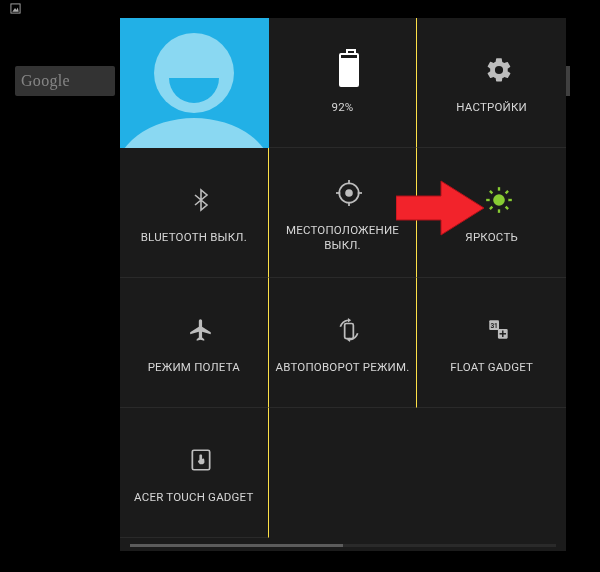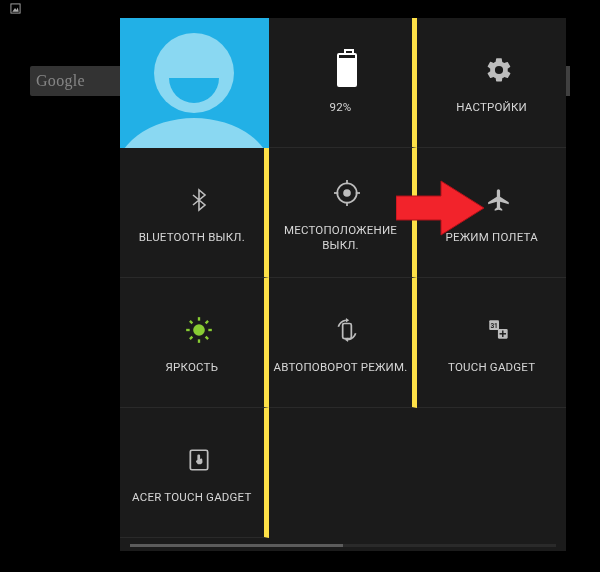--- a/index.html
+++ b/index.html
@@ -27,21 +27,21 @@
     height: 11px;
   }
   .backdrop {
     position: absolute;
     top: 18px; left: 0; right: 0; bottom: 0;
     background: linear-gradient(to bottom, rgba(0,0,0,0.7), rgba(0,0,0,0.85));
   }
   .google-box {
     position: absolute;
     top: 48px;
-    left: 30px;
+    left: 15px;
     width: 100px;
     height: 30px;
     background: #555;
     border-radius: 2px;
     display: flex;
     align-items: center;
     padding-left: 6px;
     opacity: 0.6;
   }
   .google-box span {
@@ -68,21 +68,21 @@
     background: #1b1b1b;
   }
   .grid {
     display: grid;
     grid-template-columns: repeat(3, 1fr);
     grid-template-rows: repeat(4, 1fr);
     width: 100%;
     height: 520px;
   }
   .tile {
-    border-right: 5px solid #fde047;
+    border-right: 1px solid #fde047;
     border-bottom: 1px solid #2a2a2a;
     display: flex;
     flex-direction: column;
     align-items: center;
     justify-content: center;
     gap: 10px;
     position: relative;
     padding: 6px 4px;
   }
   .tile:nth-child(3n) { border-right: none; }
@@ -257,29 +257,20 @@
         <svg viewBox="0 0 24 24" width="26" height="26">
           <circle cx="12" cy="12" r="9" fill="none" stroke="#bdbdbd" stroke-width="1.6"></circle>
           <circle cx="12" cy="12" r="3.5" fill="#bdbdbd"></circle>
           <line x1="12" y1="0" x2="12" y2="4" stroke="#bdbdbd" stroke-width="1.6"></line>
           <line x1="12" y1="20" x2="12" y2="24" stroke="#bdbdbd" stroke-width="1.6"></line>
           <line x1="0" y1="12" x2="4" y2="12" stroke="#bdbdbd" stroke-width="1.6"></line>
           <line x1="20" y1="12" x2="24" y2="12" stroke="#bdbdbd" stroke-width="1.6"></line>
         </svg>
       </div>
       <div class="label">МЕСТОПОЛОЖЕНИЕ ВЫКЛ.</div>
-    </div>
-
-    <div class="tile">
-      <div class="icon">
-        <svg viewBox="0 0 24 24" width="26" height="26">
-          <path fill="#bdbdbd" d="M21 16v-2l-8-5V3.5a1.5 1.5 0 0 0-3 0V9l-8 5v2l8-2.5V19l-2 1.5V22l3.5-1 3.5 1v-1.5L13 19v-5.5Z"></path>
-        </svg>
-      </div>
-      <div class="label">РЕЖИМ ПОЛЕТА</div>
     </div>
 
     <div class="tile">
       <div class="icon">
         <svg viewBox="0 0 24 24" width="28" height="28">
           <circle cx="12" cy="12" r="5" fill="#88cc33"></circle>
           <g stroke="#88cc33" stroke-width="2">
             <line x1="12" y1="1" x2="12" y2="4"></line>
             <line x1="12" y1="20" x2="12" y2="23"></line>
             <line x1="1" y1="12" x2="4" y2="12"></line>
@@ -287,20 +278,29 @@
             <line x1="4.2" y1="4.2" x2="6.3" y2="6.3"></line>
             <line x1="17.7" y1="17.7" x2="19.8" y2="19.8"></line>
             <line x1="4.2" y1="19.8" x2="6.3" y2="17.7"></line>
             <line x1="17.7" y1="6.3" x2="19.8" y2="4.2"></line>
           </g>
         </svg>
       </div>
       <div class="label">ЯРКОСТЬ</div>
     </div>
 
+    <div class="tile">
+      <div class="icon">
+        <svg viewBox="0 0 24 24" width="26" height="26">
+          <path fill="#bdbdbd" d="M21 16v-2l-8-5V3.5a1.5 1.5 0 0 0-3 0V9l-8 5v2l8-2.5V19l-2 1.5V22l3.5-1 3.5 1v-1.5L13 19v-5.5Z"></path>
+        </svg>
+      </div>
+      <div class="label">РЕЖИМ ПОЛЕТА</div>
+    </div>
+
 
     <div class="tile">
       <div class="icon">
         <svg viewBox="0 0 24 24" width="26" height="26">
           <rect x="8" y="6" width="8" height="14" rx="1.5" fill="none" stroke="#bdbdbd" stroke-width="1.6"></rect>
           <path d="M4 9 A9 9 0 0 1 11 3" fill="none" stroke="#bdbdbd" stroke-width="1.6"></path>
           <polygon points="11,1 11,5 14,3" fill="#bdbdbd"></polygon>
           <path d="M20 15 A9 9 0 0 1 13 21" fill="none" stroke="#bdbdbd" stroke-width="1.6"></path>
           <polygon points="13,19 13,23 10,21" fill="#bdbdbd"></polygon>
         </svg>
@@ -311,21 +311,21 @@
     <div class="tile">
       <div class="icon">
         <svg viewBox="0 0 24 24" width="26" height="26">
           <rect x="3" y="3" width="9" height="9" rx="1" fill="#bdbdbd"></rect>
           <text x="7.5" y="10" text-anchor="middle" font-size="6" fill="#1b1b1b" font-weight="bold">31</text>
           <rect x="11" y="11" width="9" height="9" rx="1" fill="#bdbdbd"></rect>
           <line x1="15.5" y1="12.5" x2="15.5" y2="18.5" stroke="#1b1b1b" stroke-width="1.3"></line>
           <line x1="12.5" y1="15.5" x2="18.5" y2="15.5" stroke="#1b1b1b" stroke-width="1.3"></line>
         </svg>
       </div>
-      <div class="label">TOUCH GADGET</div>
+      <div class="label">FLOAT GADGET</div>
     </div>
 
     <div class="tile">
       <div class="icon">
         <svg viewBox="0 0 24 24" width="26" height="26">
           <rect x="4" y="3" width="16" height="18" rx="1.5" fill="none" stroke="#bdbdbd" stroke-width="1.6"></rect>
           <path fill="#bdbdbd" d="M12 7c.6 0 1 .4 1 1v3l1-.3c.5-.1 1 .2 1 .8l.2 2c0 .9-.4 1.5-1 2l-.7.5H11l-1.5-2c-.4-.6-.3-1.3.3-1.6l.7-.4V8c0-.6.4-1 1-1Z"></path>
         </svg>
       </div>
       <div class="label">ACER TOUCH GADGET</div>

